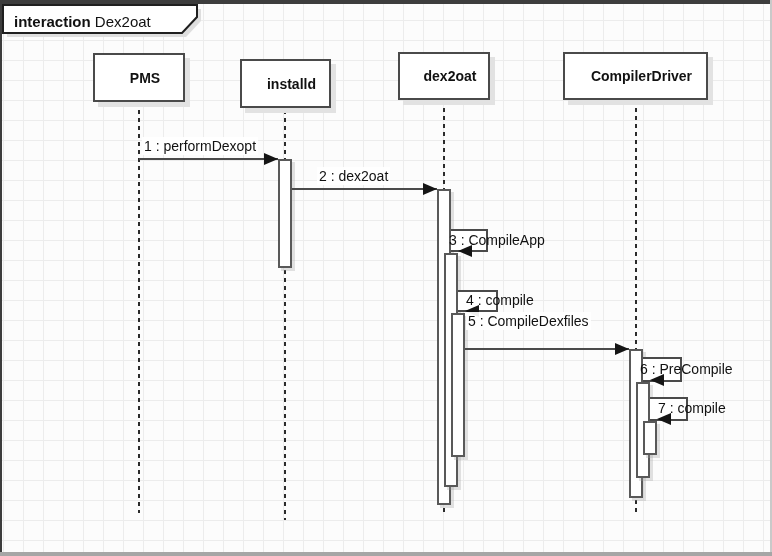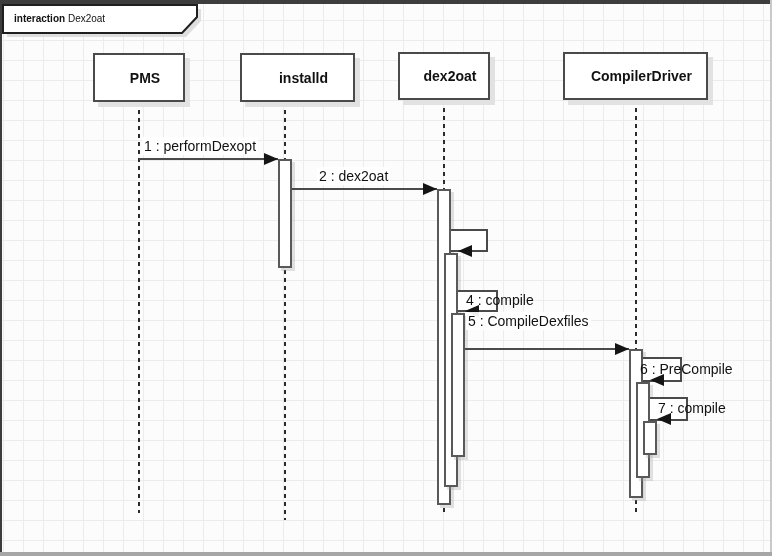--- a/index.html
+++ b/index.html
@@ -11,21 +11,21 @@
       linear-gradient(to bottom,#ececec 1px,transparent 1px);
     background-size:20px 20px;background-position:3px 0;
     font-family:"Liberation Sans",sans-serif;color:#111;
   }
   .chrome-top{position:absolute;left:0;top:0;width:772px;height:4px;background:#3d3d3d;z-index:9;}
   .chrome-left{position:absolute;left:0;top:0;width:2px;height:556px;background:#3d3d3d;z-index:9;}
   .chrome-bottom{position:absolute;left:0;top:552px;width:772px;height:4px;background:#a6a6a6;z-index:9;}
   .chrome-right{position:absolute;left:770px;top:0;width:2px;height:556px;background:#c9c9c9;z-index:9;}
 
   .frame-tab{position:absolute;left:2px;top:4px;width:210px;height:38px;z-index:8;}
-  .frame-tab-label{position:absolute;left:12px;top:9px;font-size:10px;white-space:nowrap;z-index:9;}
+  .frame-tab-label{position:absolute;left:12px;top:9px;font-size:15px;white-space:nowrap;z-index:9;}
   .frame-tab-label .kw{font-weight:bold;}
 
   .lifeline-head{
     position:absolute;background:#fff;border:2px solid #4a4a4a;
     box-shadow:5px 5px 0 #e2e2e2;display:flex;align-items:center;justify-content:center;
     font-weight:bold;font-size:14px;z-index:4;box-sizing:border-box;padding-left:12px;
   }
   .lifeline-line{
     position:absolute;width:2px;z-index:1;
     background:repeating-linear-gradient(to bottom,#2b2b2b 0 4px,transparent 4px 8px);
@@ -71,21 +71,21 @@
   </div>
 
   <div class="lifeline-line" style="left:138px;top:102px;height:411px;"></div>
   <div class="lifeline-line" style="left:284px;top:102px;height:418px;"></div>
   <div class="lifeline-line" style="left:443px;top:100px;height:415px;"></div>
   <div class="lifeline-line" style="left:635px;top:100px;height:413px;"></div>
 
   <div class="lifeline-head" style="left:93px;top:53px;width:92px;height:49px;">
     <span>PMS</span>
   </div>
-  <div class="lifeline-head" style="left:240px;top:53px;width:115px;height:49px;">
+  <div class="lifeline-head" style="left:240px;top:59px;width:91px;height:49px;">
     <span>installd</span>
   </div>
   <div class="lifeline-head" style="left:398px;top:52px;width:92px;height:48px;">
     <span>dex2oat</span>
   </div>
   <div class="lifeline-head" style="left:563px;top:52px;width:145px;height:48px;text-align:right;">
     <span>CompilerDriver</span>
   </div>
 
   <div class="activation" style="left:278px;top:159px;height:109px;"></div>
@@ -99,20 +99,21 @@
   <div class="msg-line" style="left:139px;top:158px;width:139px;"></div>
   <div class="arrow-r" style="left:264px;top:153px;"></div>
   <div class="msg-label" style="left:142px;top:137px;">1 : performDexopt</div>
 
   <div class="msg-line" style="left:292px;top:188px;width:145px;"></div>
   <div class="arrow-r" style="left:423px;top:183px;"></div>
   <div class="msg-label" style="left:317px;top:167px;">2 : dex2oat</div>
 
   <div class="self-loop" style="left:451px;top:229px;width:37px;height:23px;"></div>
   <div class="arrow-l" style="left:458px;top:245px;"></div>
+  <div class="msg-label clear" style="left:447px;top:231px;">3 : CompileApp</div>
 
   <div class="self-loop" style="left:458px;top:290px;width:40px;height:22px;"></div>
   <div class="arrow-l" style="left:465px;top:305px;"></div>
   <div class="msg-label clear" style="left:464px;top:291px;">4 : compile</div>
 
   <div class="msg-line" style="left:465px;top:348px;width:164px;"></div>
   <div class="arrow-r" style="left:615px;top:343px;"></div>
   <div class="msg-label" style="left:466px;top:312px;">5 : CompileDexfiles</div>
 
   <div class="self-loop" style="left:643px;top:357px;width:39px;height:25px;"></div>

